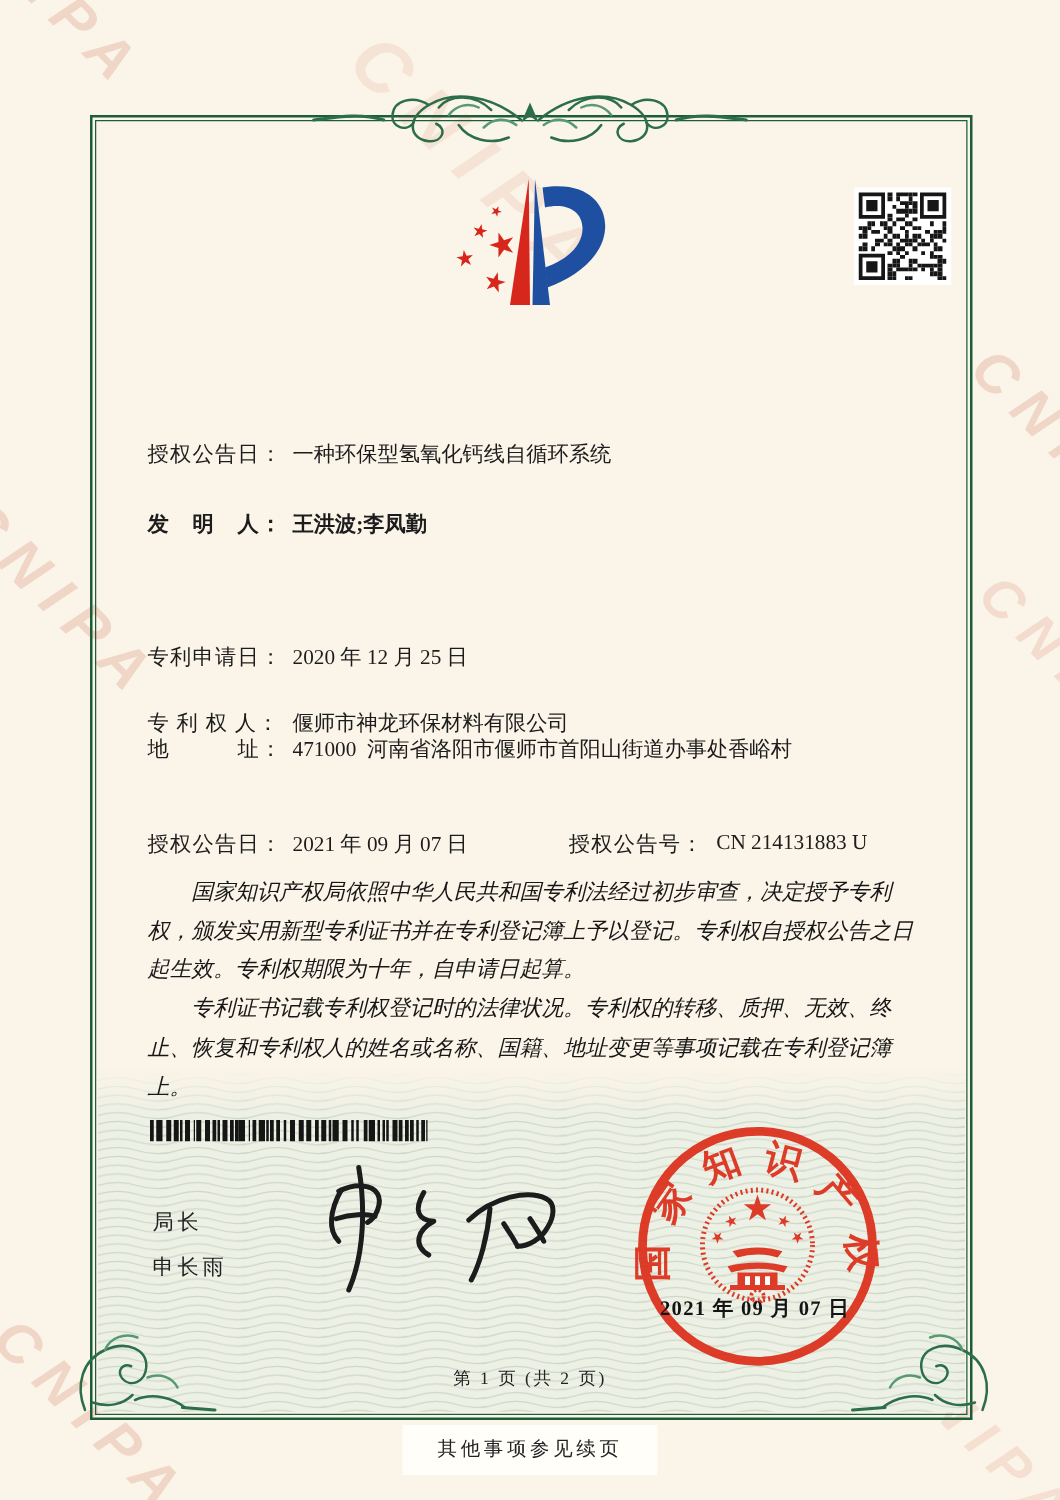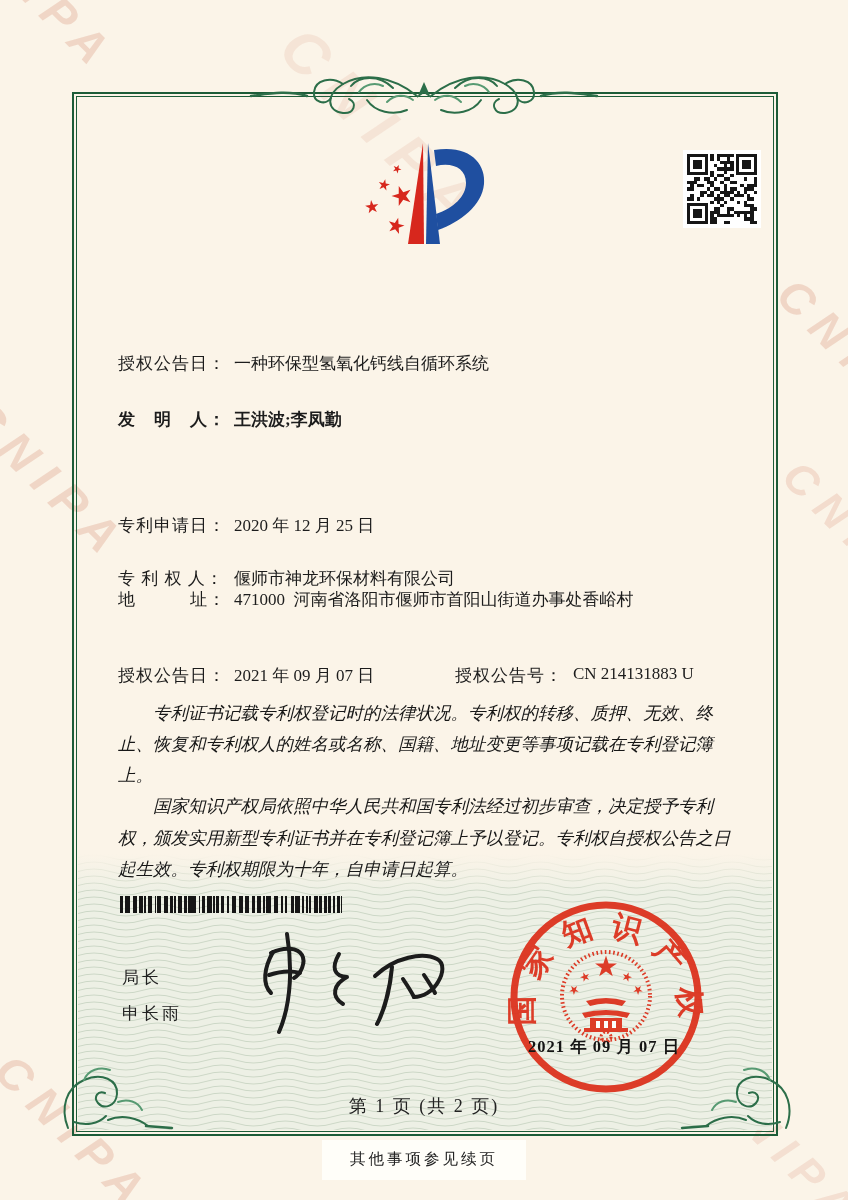--- a/index.html
+++ b/index.html
@@ -70,21 +70,21 @@
   .fp::after{content:"";position:absolute;inset:3px;background:#161616;}
   .fp.tl{left:4px;top:4px;} .fp.tr{right:4px;top:4px;} .fp.bl{left:4px;bottom:4px;}
 
   
   .logo{position:absolute;left:346px;top:140px;z-index:5;}
   .ornament-top{position:absolute;left:247px;top:66px;z-index:6;}
   .ornament-bl{position:absolute;left:58px;top:1062px;z-index:6;}
   .ornament-br{position:absolute;left:680px;top:1062px;z-index:6;transform:scaleX(-1);}
 
   
-  .page-footer{position:absolute;left:0;right:0;top:1094px;text-align:center;font-size:18px;
+  .page-footer{position:absolute;left:0;right:0;top:1094px;text-align:center;font-size:14px;
                letter-spacing:2px;color:#222;z-index:5;}
   .cont-note{position:absolute;left:50%;transform:translateX(-50%);top:1140px;background:#fffef9;
              padding:9px 28px 10px;font-size:15.5px;letter-spacing:3px;color:#222;z-index:5;}
 </style>
 </head>
 <body>
 
 <div class="page">
 
   <div class="wm w1">CNIPA</div>
@@ -331,22 +331,22 @@
     <span class="field-label">地　　　址：</span><span class="field-value">471000  河南省洛阳市偃师市首阳山街道办事处香峪村</span>
   </div>
 
   <div class="grant-row">
     <span class="field-label">授权公告日：</span><span class="field-value">2021 年 09 月 07 日</span>
     <span class="grant-no-label">授权公告号：</span>
     <span class="grant-no-value">CN 214131883 U</span>
   </div>
 
   <div class="body-text">
+    <p>国家知识产权局依照中华人民共和国专利法经过初步审查，决定授予专利权，颁发实用新型专利证书并在专利登记簿上予以登记。专利权自授权公告之日起生效。专利权期限为十年，自申请日起算。</p>
     <p>专利证书记载专利权登记时的法律状况。专利权的转移、质押、无效、终止、恢复和专利权人的姓名或名称、国籍、地址变更等事项记载在专利登记簿上。</p>
-    <p>国家知识产权局依照中华人民共和国专利法经过初步审查，决定授予专利权，颁发实用新型专利证书并在专利登记簿上予以登记。专利权自授权公告之日起生效。专利权期限为十年，自申请日起算。</p>
   </div>
 
   <div class="barcode">
       <span style="width: 3.00399px; margin-right: 2.308px;"></span>
       <span style="width: 4.28881px; margin-right: 3.22287px;"></span>
       <span style="width: 4.37012px; margin-right: 2.25605px;"></span>
       <span style="width: 3.72355px; margin-right: 1.0281px;"></span>
       <span style="width: 1.71576px; margin-right: 2.0295px;"></span>
       <span style="width: 4.3667px; margin-right: 2.49037px;"></span>
       <span style="width: 1.26881px; margin-right: 1.29863px;"></span>

